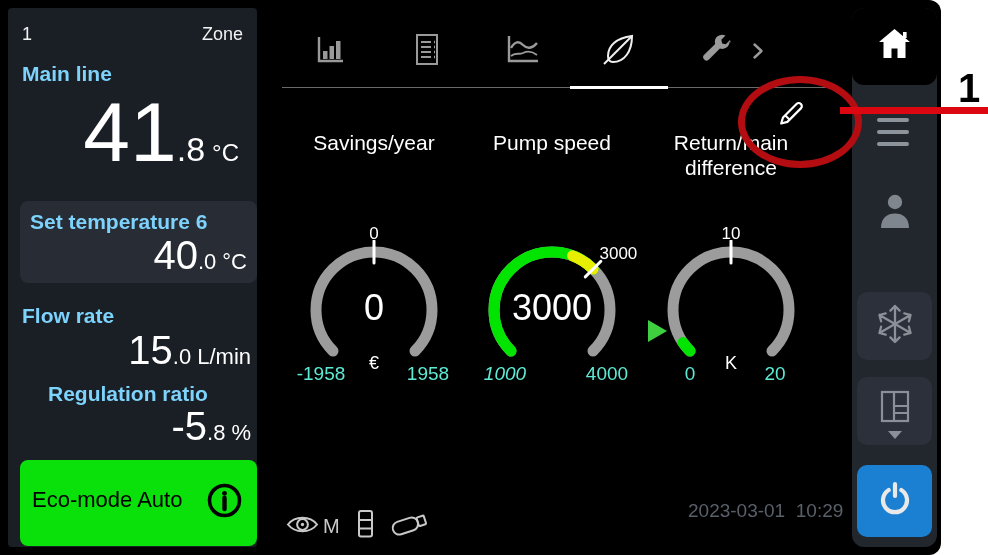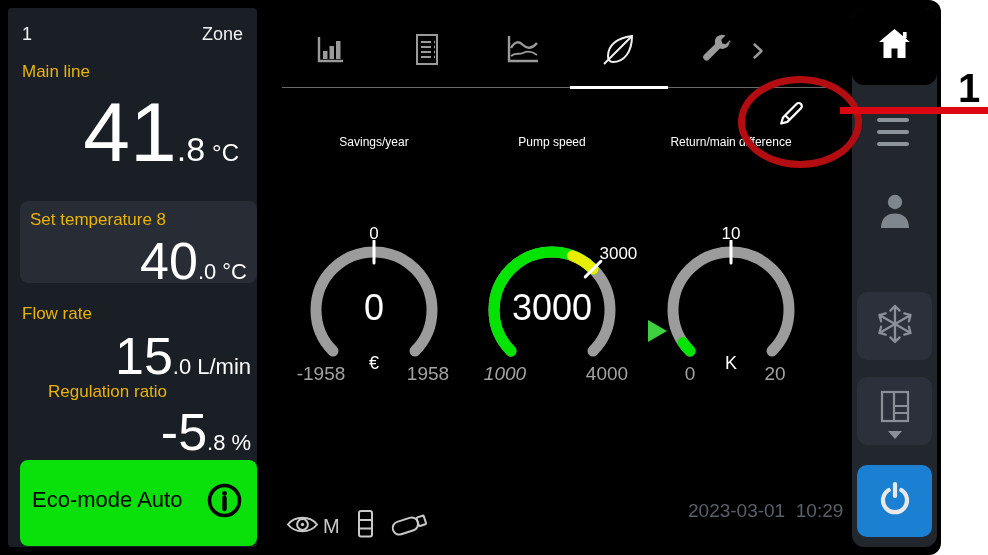--- a/index.html
+++ b/index.html
@@ -1,43 +1,43 @@
 <!DOCTYPE html>
 <html><head>
 <meta charset="utf-8">
 <style>
   html,body{margin:0;padding:0;}
   body{font-family:"Liberation Sans",sans-serif;background:#fff;width:988px;height:555px;position:relative;overflow:hidden;}
   .abs{position:absolute;}
   #device{left:0;top:0;width:941px;height:555px;background:#000;border-radius:0 12px 12px 0;}
   
   #left-panel{left:8px;top:8px;width:249px;height:539px;background:#1a1e25;border-radius:4px;color:#f2f2f2;}
-  .lbl{font-size:17px;color:#eab308;}
+  .lbl{font-size:21px;color:#7dd3fc;font-weight:bold;}
   .valrow{display:flex;justify-content:flex-end;align-items:baseline;color:#fff;}
   .big-int{font-size:84px;line-height:1;font-weight:400;}
   .big-dec{font-size:34px;}
   .big-unit{font-size:24px;margin-left:7px;}
-  .mid-int{font-size:52px;line-height:1;}
+  .mid-int{font-size:40px;line-height:1;}
   .mid-dec{font-size:22px;}
   .mid-unit{font-size:22px;margin-left:6px;}
   #set-card{left:12px;top:193px;width:237px;height:82px;background:#272c35;border-radius:8px;}
   #eco-btn{left:12px;top:452px;width:237px;height:86px;background:#0ae00a;border-radius:8px;display:flex;align-items:center;justify-content:space-between;padding:0 14px 6px 12px;box-sizing:border-box;cursor:pointer;}
   #eco-btn span{color:#000;font-size:22px;}
   
   .tab{color:#9a9a9a;cursor:pointer;}
   .tab.sel{color:#f0f0f0;}
   #tab-underline{left:282px;top:87px;width:556px;height:1px;background:#6a6a6a;}
   #tab-underline-active{left:570px;top:86px;width:98px;height:3px;background:#fff;}
   
-  .gauge-title{color:#fff;font-size:12px;text-align:center;line-height:25px;}
+  .gauge-title{color:#fff;font-size:21px;text-align:center;line-height:25px;}
   .gauge{width:150px;height:175px;}
   .gauge svg{position:absolute;left:0;top:15px;}
   .g-value{position:absolute;left:0;right:0;top:62px;text-align:center;font-size:36px;color:#fff;}
   .g-unit{position:absolute;left:0;right:0;top:128px;text-align:center;font-size:18px;color:#fff;}
-  .g-min,.g-max{position:absolute;top:138px;font-size:19px;color:#a3a3a3;transform:translateX(-50%);}
+  .g-min,.g-max{position:absolute;top:138px;font-size:19px;color:#5eead4;transform:translateX(-50%);}
   .g-tick-label{position:absolute;font-size:17px;color:#fff;transform:translate(-50%,-50%);white-space:nowrap;}
   #pointer-triangle{left:648px;top:320px;width:0;height:0;border-top:11px solid transparent;border-bottom:11px solid transparent;border-left:19px solid #3fd03f;}
   
   .statgray{color:#c9c9c9;}
   #timestamp{left:688px;top:500px;width:152px;text-align:right;color:#596069;font-size:19px;white-space:pre;}
   
   #sidebar-panel{left:852px;top:8px;width:85px;height:539px;background:#22262d;border-radius:12px;}
   #home-tab{left:852px;top:8px;width:85px;height:77px;background:#000;border-radius:12px;display:flex;align-items:center;justify-content:center;cursor:pointer;}
   .side-btn{left:857px;width:75px;height:68px;background:#2b303a;border-radius:10px;display:flex;align-items:center;justify-content:center;cursor:pointer;}
   .hline{left:877px;width:32px;height:4px;background:#8d939b;border-radius:2px;}
@@ -58,21 +58,21 @@
     <div class="abs" style="right:14px;top:16px;font-size:18px;">Zone</div>
 
     <div class="abs lbl" style="left:14px;top:54px;">Main line</div>
     <div class="abs valrow" style="right:18px;top:82px;">
       <span class="big-int">41</span>
         <span class="big-dec">.8</span>
         <span class="big-unit">°C</span>
     </div>
 
     <div id="set-card" class="abs">
-      <div class="abs lbl" style="left:10px;top:9px;">Set temperature 8</div>
+      <div class="abs lbl" style="left:10px;top:9px;">Set temperature 6</div>
       <div class="abs valrow" style="right:10px;top:34px;">
         <span class="mid-int">40</span>
           <span class="mid-dec">.0</span>
           <span class="mid-unit">°C</span>
       </div>
     </div>
 
     <div class="abs lbl" style="left:14px;top:296px;">Flow rate</div>
     <div class="abs valrow" style="right:6px;top:322px;margin-left:24px;">
       <span class="mid-int">15</span>

